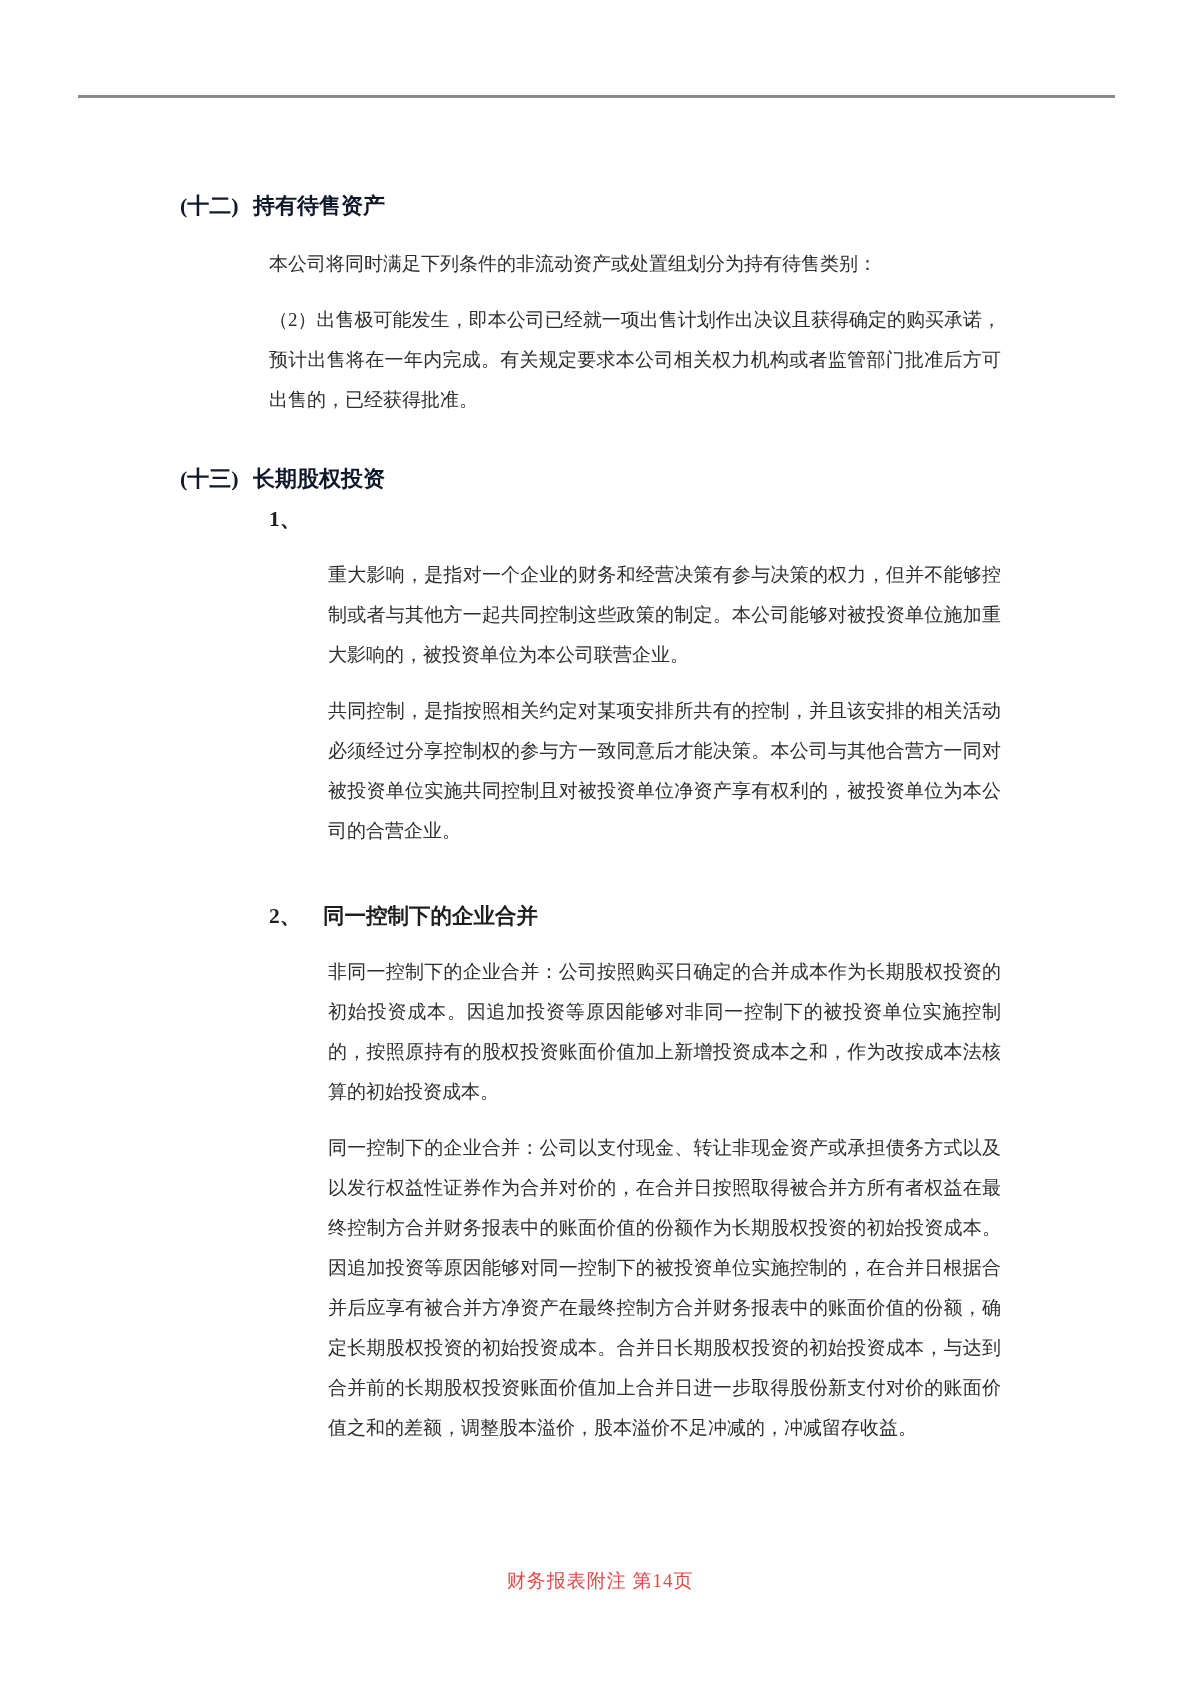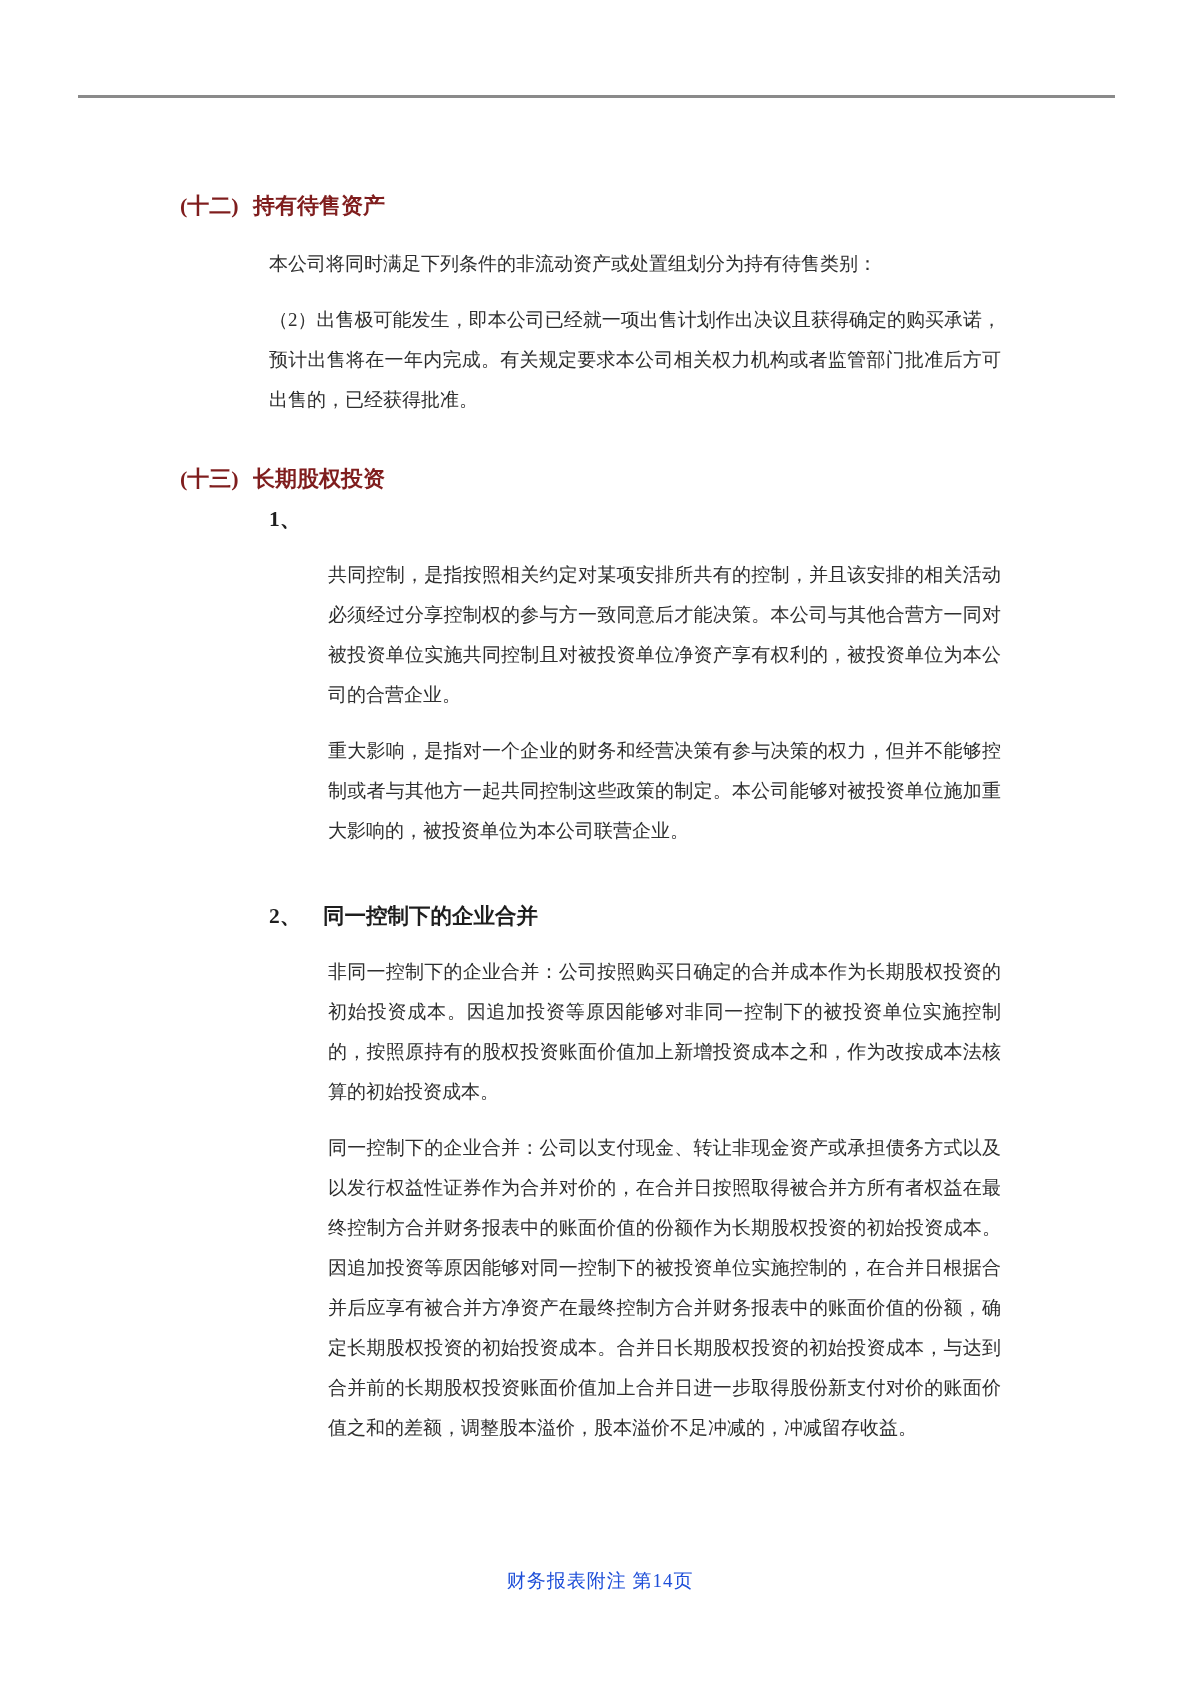--- a/index.html
+++ b/index.html
@@ -28,21 +28,21 @@
     position: absolute;
     left: 180px;
     top: 186px;
     width: 840px;
   }
   .sec-head {
     display: flex;
     font-weight: bold;
     font-size: 22px;
     line-height: 40px;
-    color: #7f1d1d;
+    color: #0f172a;
     white-space: nowrap;
   }
   .sec-label {
     flex: none;
     width: 73px;
   }
   .sec-body {
     margin-left: 73px;
     width: 764px;
     margin-top: 18px;
@@ -81,21 +81,21 @@
   .subsec-2 {
     margin-top: 45px;
   }
   .footer {
     position: absolute;
     left: 0;
     top: 1568px;
     width: 100%;
     text-align: center;
     font-size: 19px;
-    color: #1d4ed8;
+    color: #ef4444;
     letter-spacing: 1px;
   }
 </style>
 </head>
 <body>
 
 <div class="page">
 
   <div class="top-rule"></div>
 
@@ -116,22 +116,22 @@
       <div class="sec-head">
         <span class="sec-label">(十三)</span>
         <span class="sec-title">长期股权投资</span>
       </div>
 
       <div class="subsec subsec-1">
         <div class="sub-head">
           <span class="sub-num">1、</span>
         </div>
         <div class="sub-body">
+          <p class="body">重大影响，是指对一个企业的财务和经营决策有参与决策的权力，但并不能够控制或者与其他方一起共同控制这些政策的制定。本公司能够对被投资单位施加重大影响的，被投资单位为本公司联营企业。</p>
           <p class="body">共同控制，是指按照相关约定对某项安排所共有的控制，并且该安排的相关活动必须经过分享控制权的参与方一致同意后才能决策。本公司与其他合营方一同对被投资单位实施共同控制且对被投资单位净资产享有权利的，被投资单位为本公司的合营企业。</p>
-          <p class="body">重大影响，是指对一个企业的财务和经营决策有参与决策的权力，但并不能够控制或者与其他方一起共同控制这些政策的制定。本公司能够对被投资单位施加重大影响的，被投资单位为本公司联营企业。</p>
         </div>
       </div>
 
       <div class="subsec subsec-2">
         <div class="sub-head">
           <span class="sub-num">2、</span>
           <span class="sub-title">同一控制下的企业合并</span>
         </div>
         <div class="sub-body">
           <p class="body">非同一控制下的企业合并：公司按照购买日确定的合并成本作为长期股权投资的初始投资成本。因追加投资等原因能够对非同一控制下的被投资单位实施控制的，按照原持有的股权投资账面价值加上新增投资成本之和，作为改按成本法核算的初始投资成本。</p>

